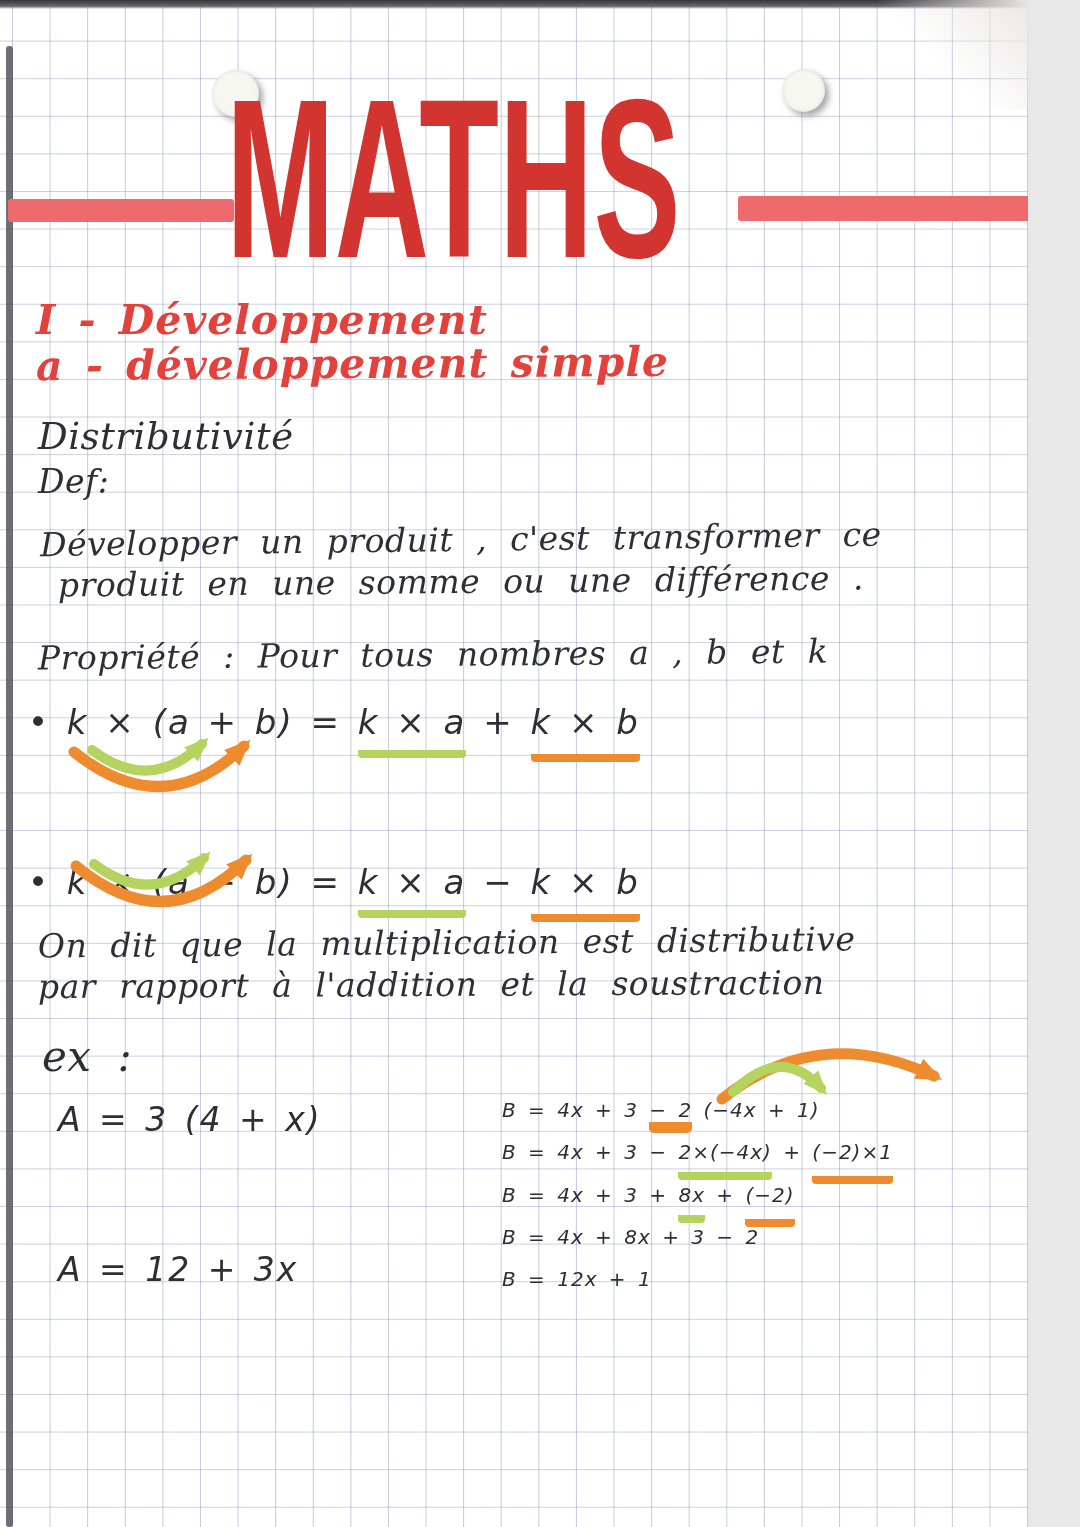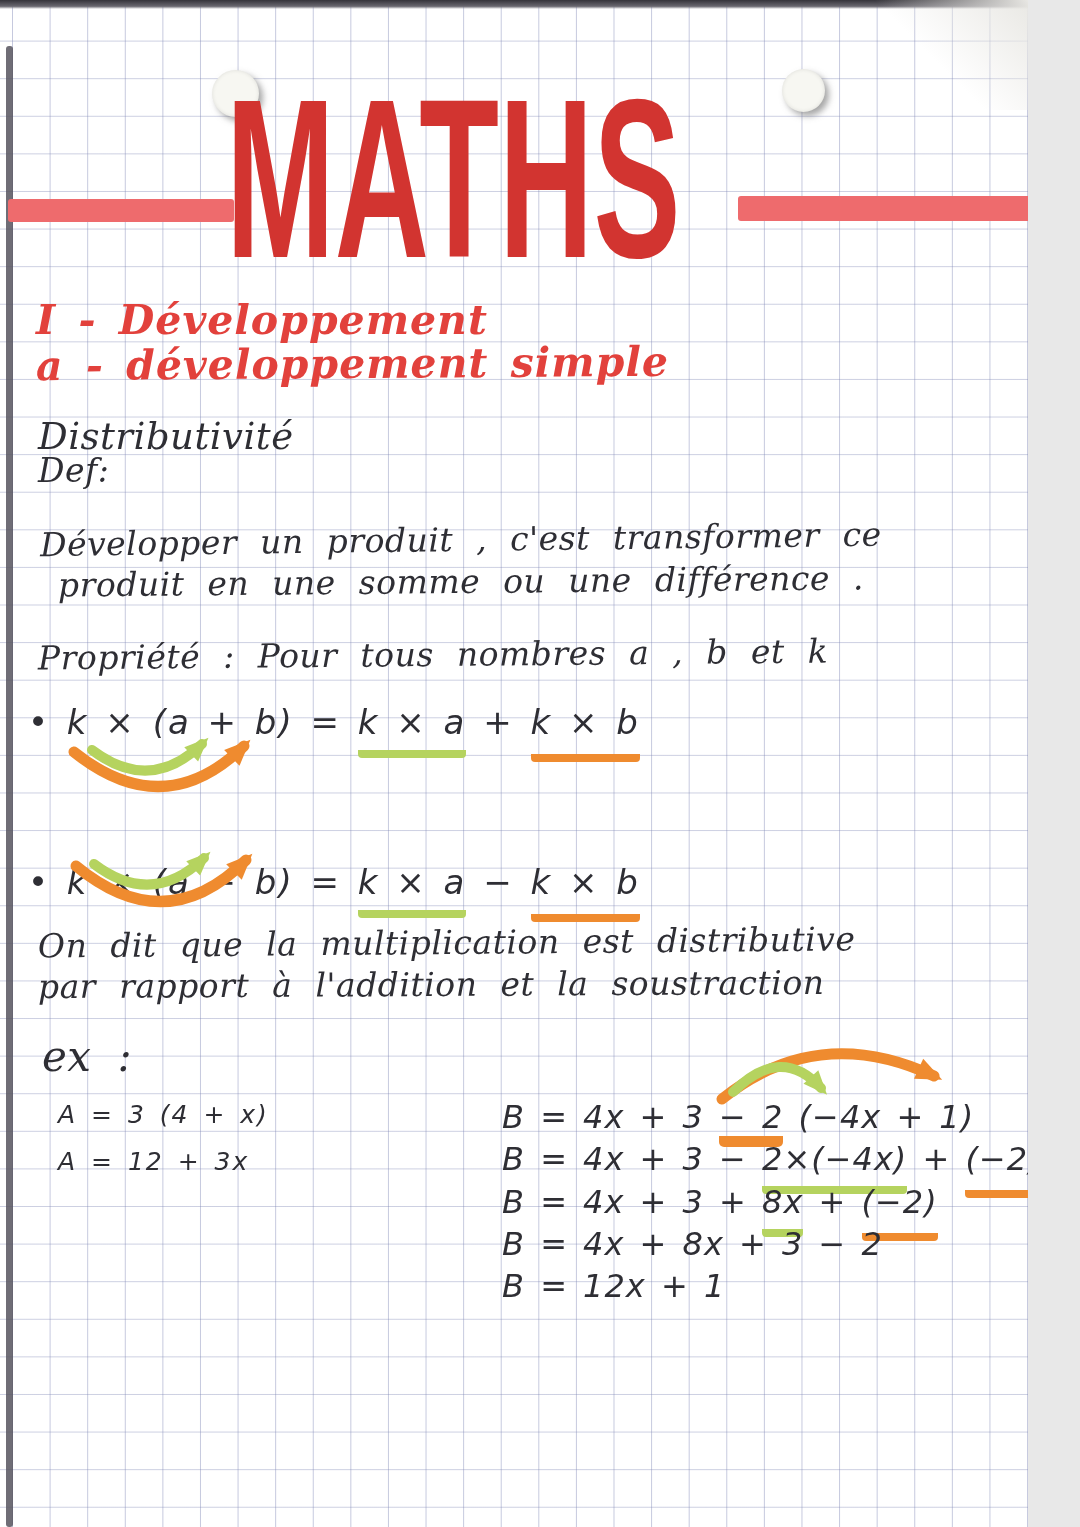--- a/index.html
+++ b/index.html
@@ -41,37 +41,37 @@
     font-size:41px;letter-spacing:1px;word-spacing:7px;white-space:pre;line-height:1;
   }
   .h1{left:36px;top:300px;}
   .h2{left:36px;top:344px;transform:rotate(-0.4deg);}
   .hand{
     position:absolute;color:#2e2e34;font-family:"DejaVu Serif",serif;
     font-style:italic;font-size:33px;letter-spacing:.5px;word-spacing:12px;
     white-space:pre;line-height:1;
   }
   .topic{left:38px;top:418px;font-size:37px;text-align:right;}
-  .deflabel{left:38px;top:454px;text-align:center;}
+  .deflabel{left:38px;top:465px;text-align:center;}
   .defl1{left:40px;top:523px;transform:rotate(-0.7deg);}
   .defl2{left:58px;top:565px;transform:rotate(-0.5deg);}
   .prop{left:38px;top:638px;transform:rotate(-0.5deg);}
   .note1{left:38px;top:926px;transform:rotate(-0.5deg);}
   .note2{left:38px;top:968px;transform:rotate(-0.3deg);}
   .exlabel{left:42px;top:1036px;font-size:42px;}
   .math{
     position:absolute;color:#2e2e34;font-family:"DejaVu Sans",sans-serif;
     font-style:italic;font-size:34px;letter-spacing:2px;word-spacing:4px;
     white-space:pre;line-height:1.2;
   }
   .f1{left:28px;top:702px;}
   .f2{left:28px;top:862px;}
-  .acol{font-size:25px;}
-  .a1{left:58px;top:1100px;} .a2{left:58px;top:1142px;} .a3{left:58px;top:1147px;}
-  .bcol{font-size:32px;letter-spacing:1px;}
+  .acol{font-size:33px;}
+  .a1{left:58px;top:1100px;} .a2{left:58px;top:1142px;} .a3{left:58px;top:1250px;}
+  .bcol{font-size:20px;letter-spacing:1px;}
   .b1{left:502px;top:1098px;} .b2{left:502px;top:1140px;} .b3{left:502px;top:1183px;}
   .b4{left:502px;top:1225px;} .b5{left:502px;top:1267px;font-style:italic;}
   .ug{border-bottom:8px solid #b5d35f;padding-bottom:8px;border-radius:4px;}
   .uo{border-bottom:8px solid #ef8b2f;padding-bottom:12px;border-radius:4px;}
   .mark-o{border-bottom:11px solid #ef8b2f;padding-bottom:0;border-radius:5px;}
   .arrows{position:absolute;left:0;top:0;pointer-events:none;}
 </style>
 </head>
 <body>
 

